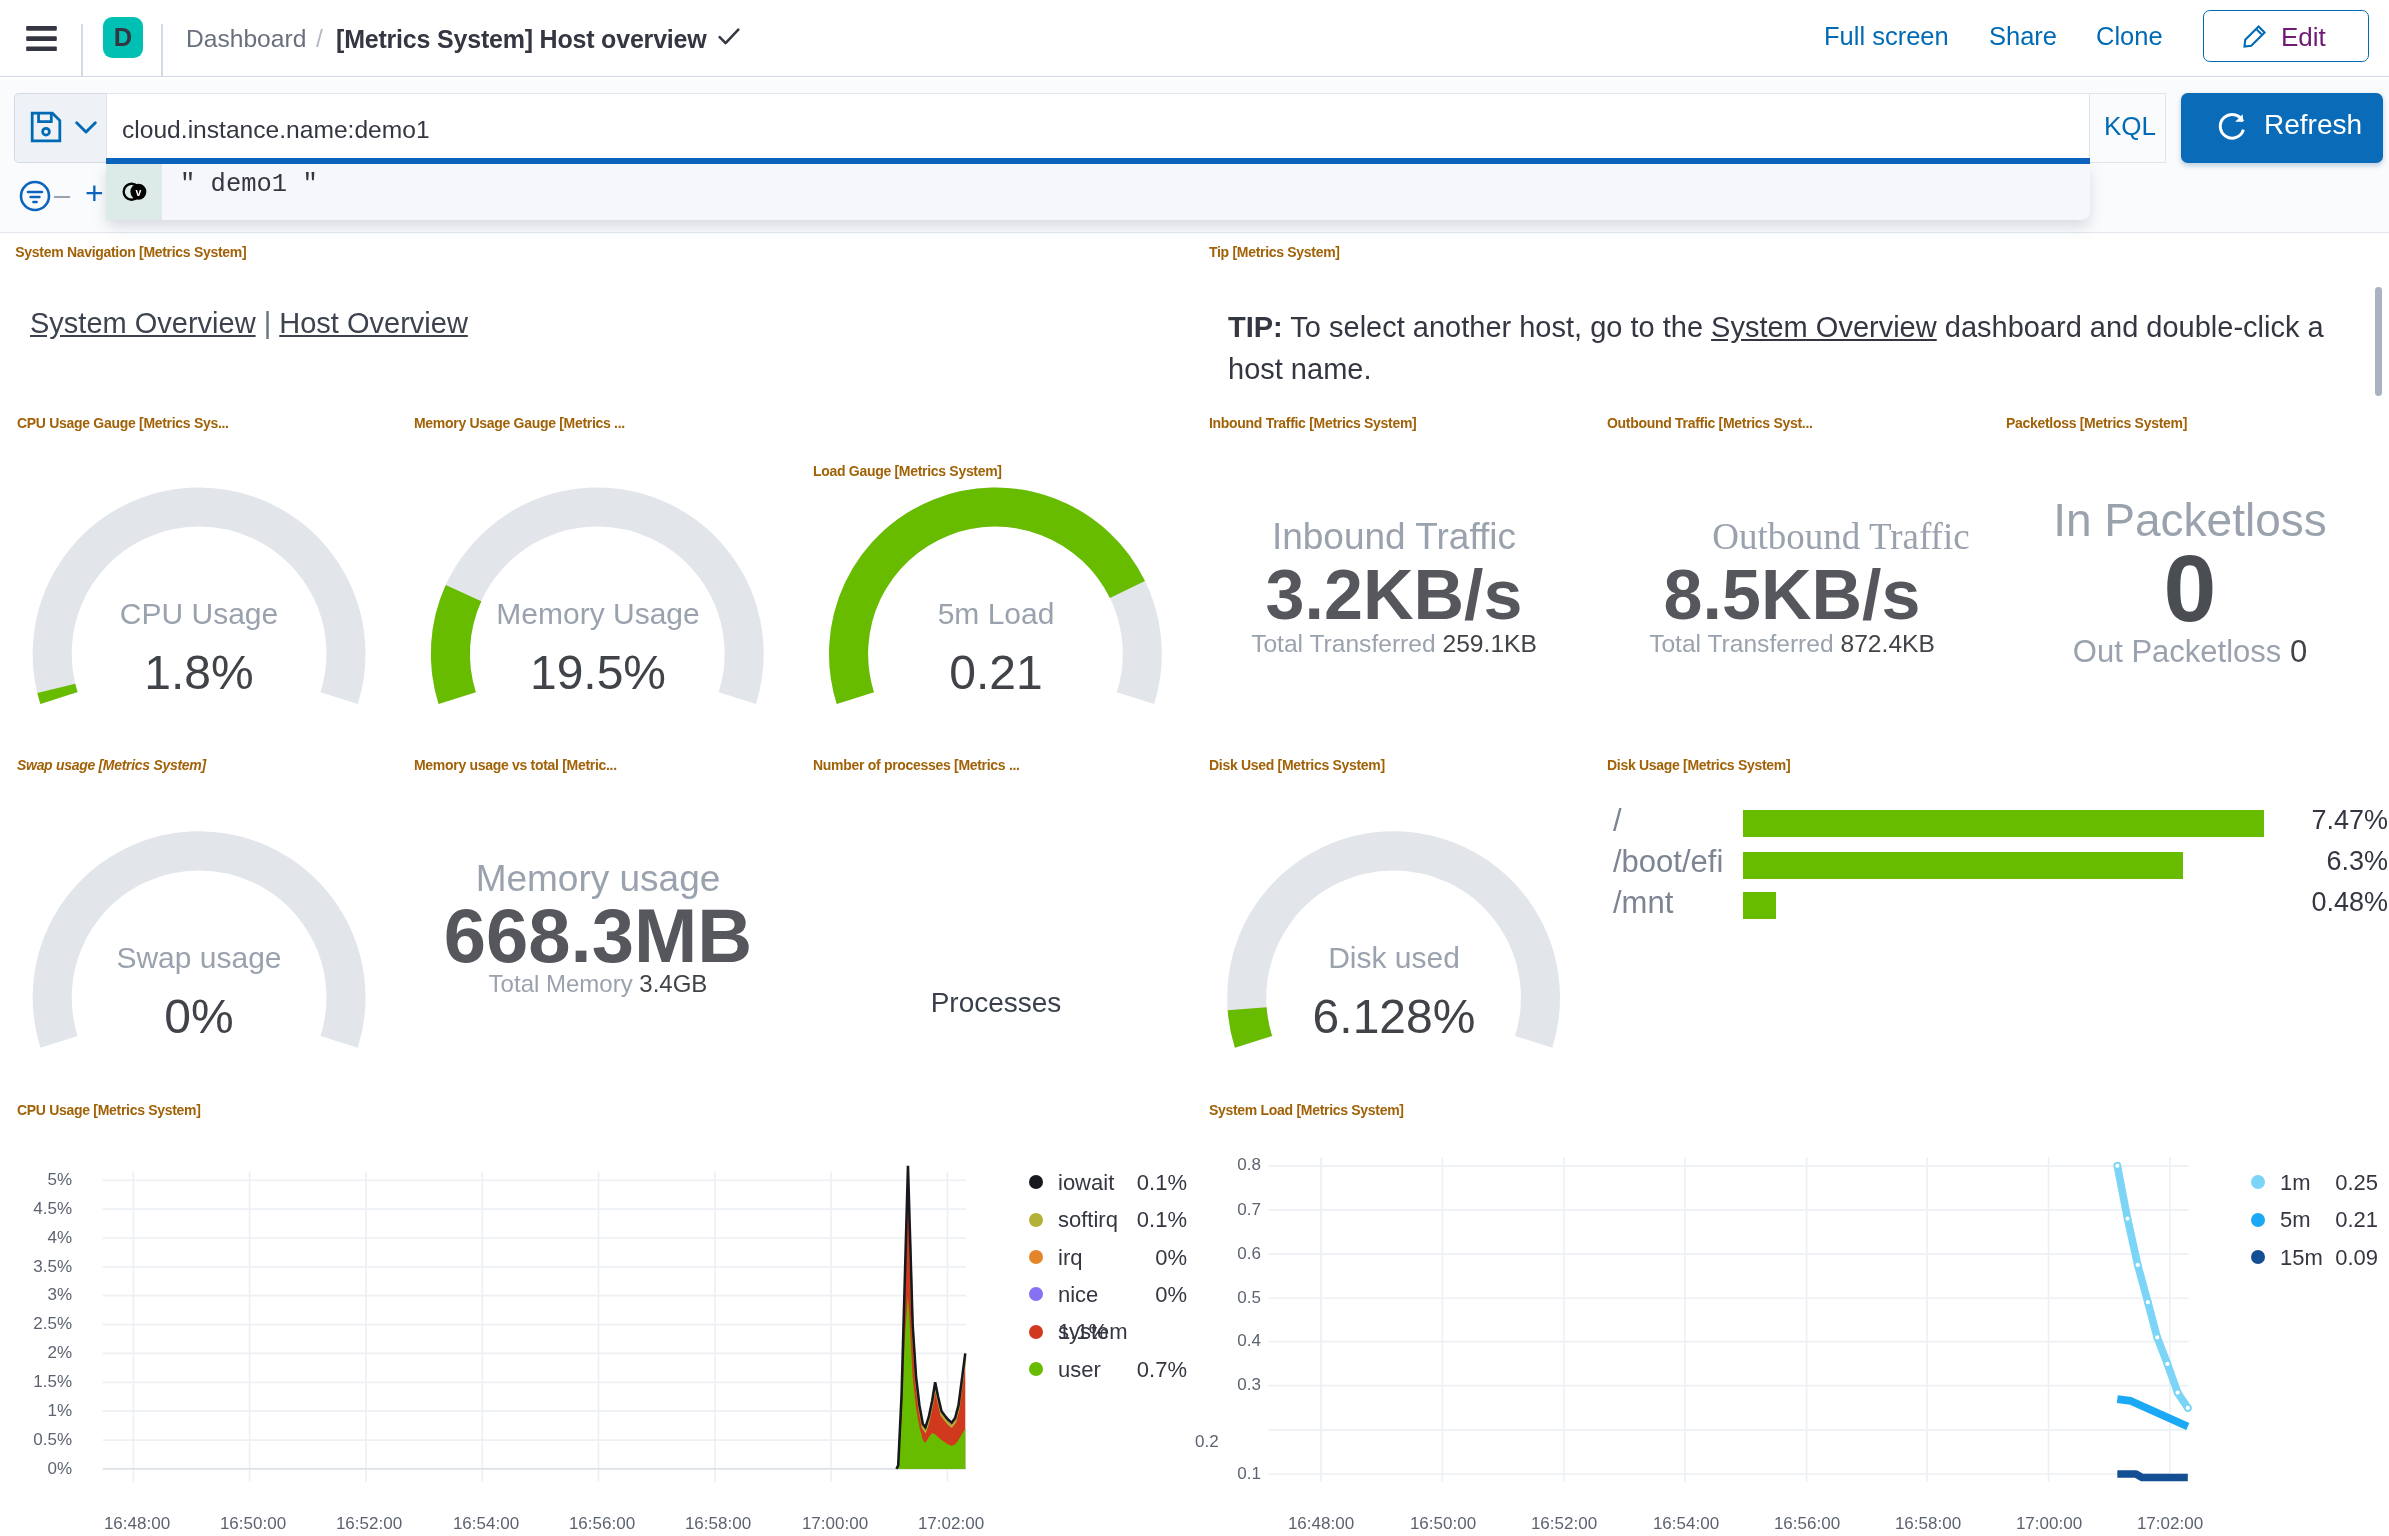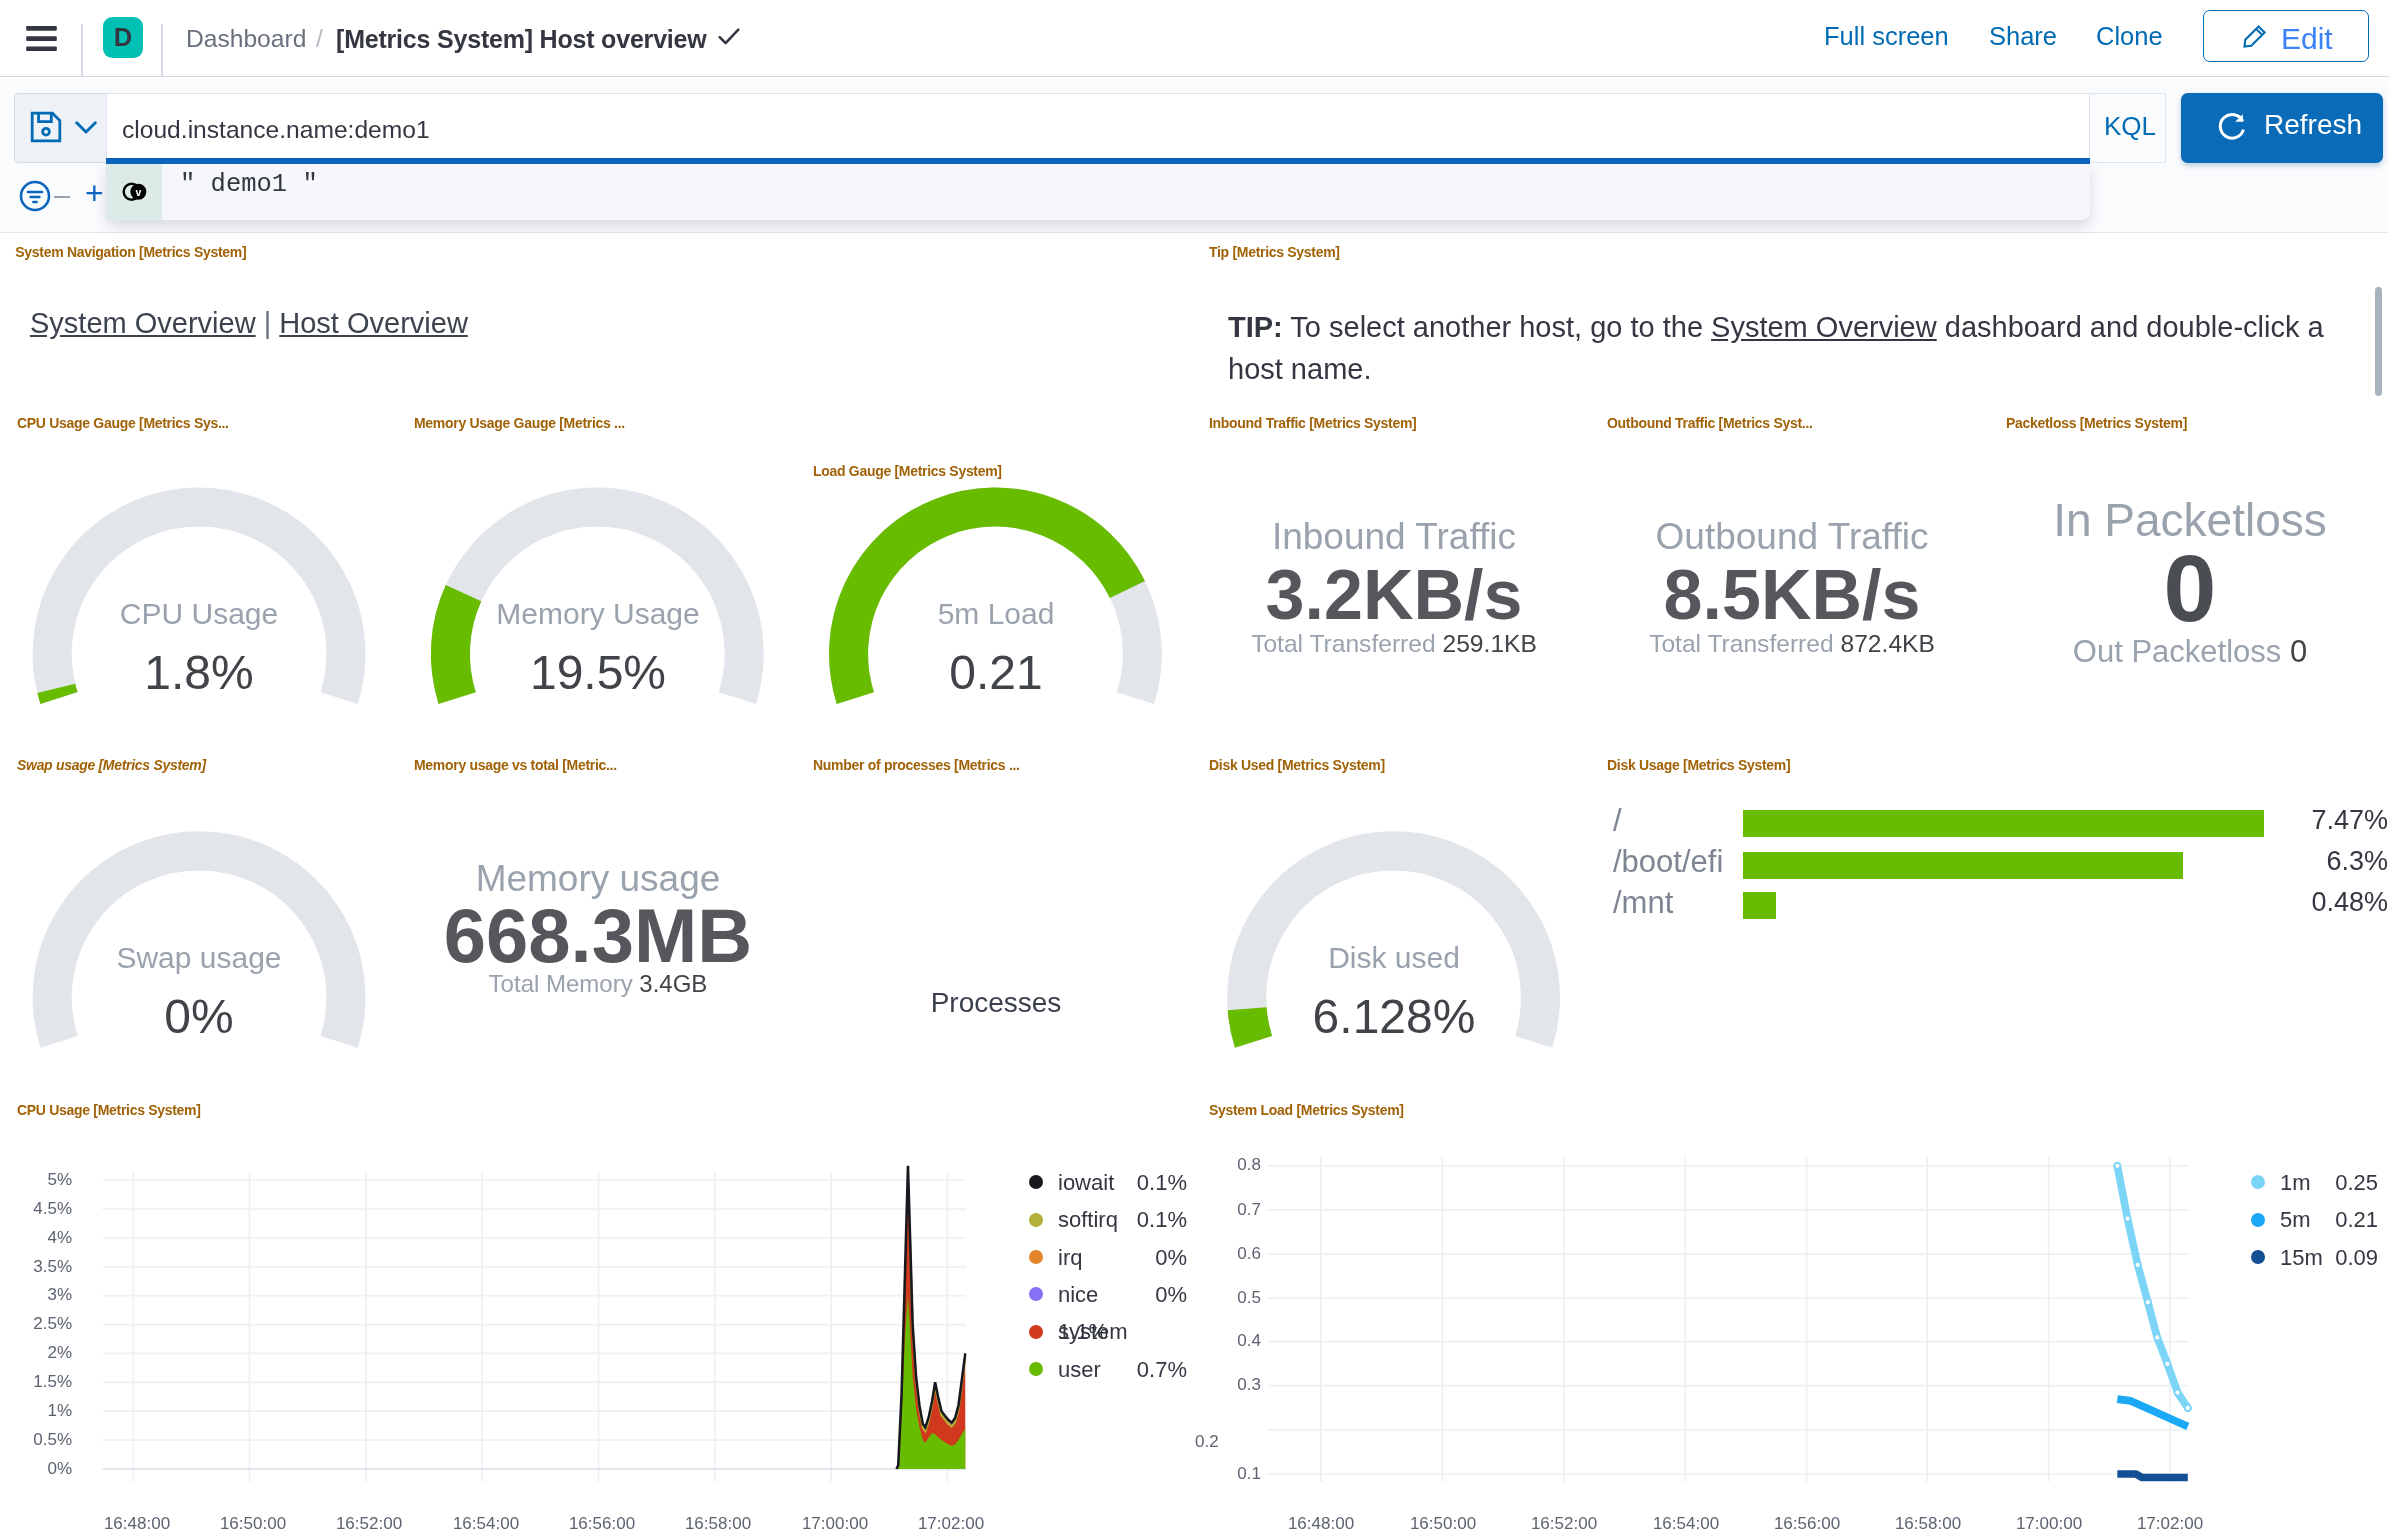--- a/index.html
+++ b/index.html
@@ -32,21 +32,21 @@
   <path d="M2 12 L9 19 L24 3" fill="none" stroke="#343741" stroke-width="3" stroke-linecap="round" stroke-linejoin="round"></path>
 </svg>
 
 <div class="abs" style="left:1824px;top:24px;font-size:25.5px;color:#006bb4;">Full screen</div>
 <div class="abs" style="left:1989px;top:24px;font-size:25.5px;color:#006bb4;">Share</div>
 <div class="abs" style="left:2096px;top:24px;font-size:25.5px;color:#006bb4;">Clone</div>
 <div class="abs" style="left:2203px;top:10.2px;width:166px;height:52px;border:1.7px solid #006bb4;border-radius:6.8px;"></div>
 <svg class="abs" style="left:2243px;top:24px;" width="24" height="24" viewBox="0 0 16 16">
   <path d="M10.4 1.6 L14.4 5.6 L5.5 14.5 L1 15 L1.5 10.5 Z M9.3 3.8 L12.2 6.7" fill="none" stroke="#006bb4" stroke-width="1.4"></path>
 </svg>
-<div class="abs" style="left:2281px;top:24px;font-size:30px;color:#3b82f6;">Edit</div>
+<div class="abs" style="left:2281px;top:24px;font-size:26px;color:#701a75;">Edit</div>
 
 <div class="abs" style="left:0;top:79px;width:2389px;height:154px;background:#fafbfd;border-bottom:1.7px solid #e3e8ef;"></div>
 
 <div class="abs" style="left:13.6px;top:93px;width:93px;height:70px;background:#eef2f7;border:1.7px solid #d3dae6;border-right:none;border-radius:5.1px 0 0 5.1px;"></div>
 <svg class="abs" style="left:29px;top:110px;" width="34" height="34" viewBox="0 0 16 16">
   <path d="M1.5 1.5 H11 L14.5 5 V14.5 H1.5 Z" fill="none" stroke="#006bb4" stroke-width="1.3"></path>
   <path d="M4.5 1.8 V5.5 H10.5 V1.8" fill="none" stroke="#006bb4" stroke-width="1.3"></path>
   <circle cx="8" cy="10.2" r="1.6" fill="none" stroke="#006bb4" stroke-width="1.3"></circle>
 </svg>
 <svg class="abs" style="left:75px;top:121px;" width="22" height="13.6" viewBox="0 0 26 16">
@@ -114,21 +114,21 @@
 <div class="abs" style="left:29px;top:599px;width:340px;text-align:center;font-size:30px;color:#9aa2ae;">CPU Usage</div>
 <div class="abs" style="left:29px;top:649px;width:340px;text-align:center;font-size:48px;color:#404348;">1.8%</div>
 <div class="abs" style="left:428px;top:599px;width:340px;text-align:center;font-size:30px;color:#9aa2ae;">Memory Usage</div>
 <div class="abs" style="left:428px;top:649px;width:340px;text-align:center;font-size:48px;color:#404348;">19.5%</div>
 <div class="abs" style="left:826px;top:599px;width:340px;text-align:center;font-size:30px;color:#9aa2ae;">5m Load</div>
 <div class="abs" style="left:826px;top:649px;width:340px;text-align:center;font-size:48px;color:#404348;">0.21</div>
 
 <div class="abs" style="left:1224px;top:518px;width:340px;text-align:center;font-size:37px;color:#9aa2ae;">Inbound Traffic</div>
 <div class="abs" style="left:1224px;top:560px;width:340px;text-align:center;font-size:70px;font-weight:700;color:#55575c;">3.2KB/s</div>
 <div class="abs" style="left:1224px;top:632px;width:340px;text-align:center;font-size:24.6px;"><span style="color:#9aa2ae;">Total Transferred</span> <span style="color:#404348;">259.1KB</span></div>
-<div class="abs" style="left:1622px;top:518px;width:340px;text-align:center;font-size:37px;color:#9aa2ae;">Outbound Traffic</div>
+<div class="abs" style="left:1671px;top:518px;width:340px;text-align:center;font-size:37px;color:#9aa2ae;font-family:Liberation Serif, serif;">Outbound Traffic</div>
 <div class="abs" style="left:1622px;top:560px;width:340px;text-align:center;font-size:70px;font-weight:700;color:#55575c;">8.5KB/s</div>
 <div class="abs" style="left:1622px;top:632px;width:340px;text-align:center;font-size:24.6px;"><span style="color:#9aa2ae;">Total Transferred</span> <span style="color:#404348;">872.4KB</span></div>
 <div class="abs" style="left:2020px;top:497px;width:340px;text-align:center;font-size:46px;color:#9aa2ae;">In Packetloss</div>
 <div class="abs" style="left:2020px;top:541px;width:340px;text-align:center;font-size:95px;font-weight:700;color:#4a4d52;">0</div>
 <div class="abs" style="left:2020px;top:636px;width:340px;text-align:center;font-size:31px;"><span style="color:#9aa2ae;">Out Packetloss</span> <span style="color:#404348;">0</span></div>
 
 <div class="abs title" style="left:17px;top:758px;font-style:italic;">Swap usage [Metrics System]</div>
 <div class="abs title" style="left:414px;top:758px;">Memory usage vs total [Metric...</div>
 <div class="abs title" style="left:813px;top:758px;">Number of processes [Metrics ...</div>
 <div class="abs title" style="left:1209px;top:758px;">Disk Used [Metrics System]</div>

